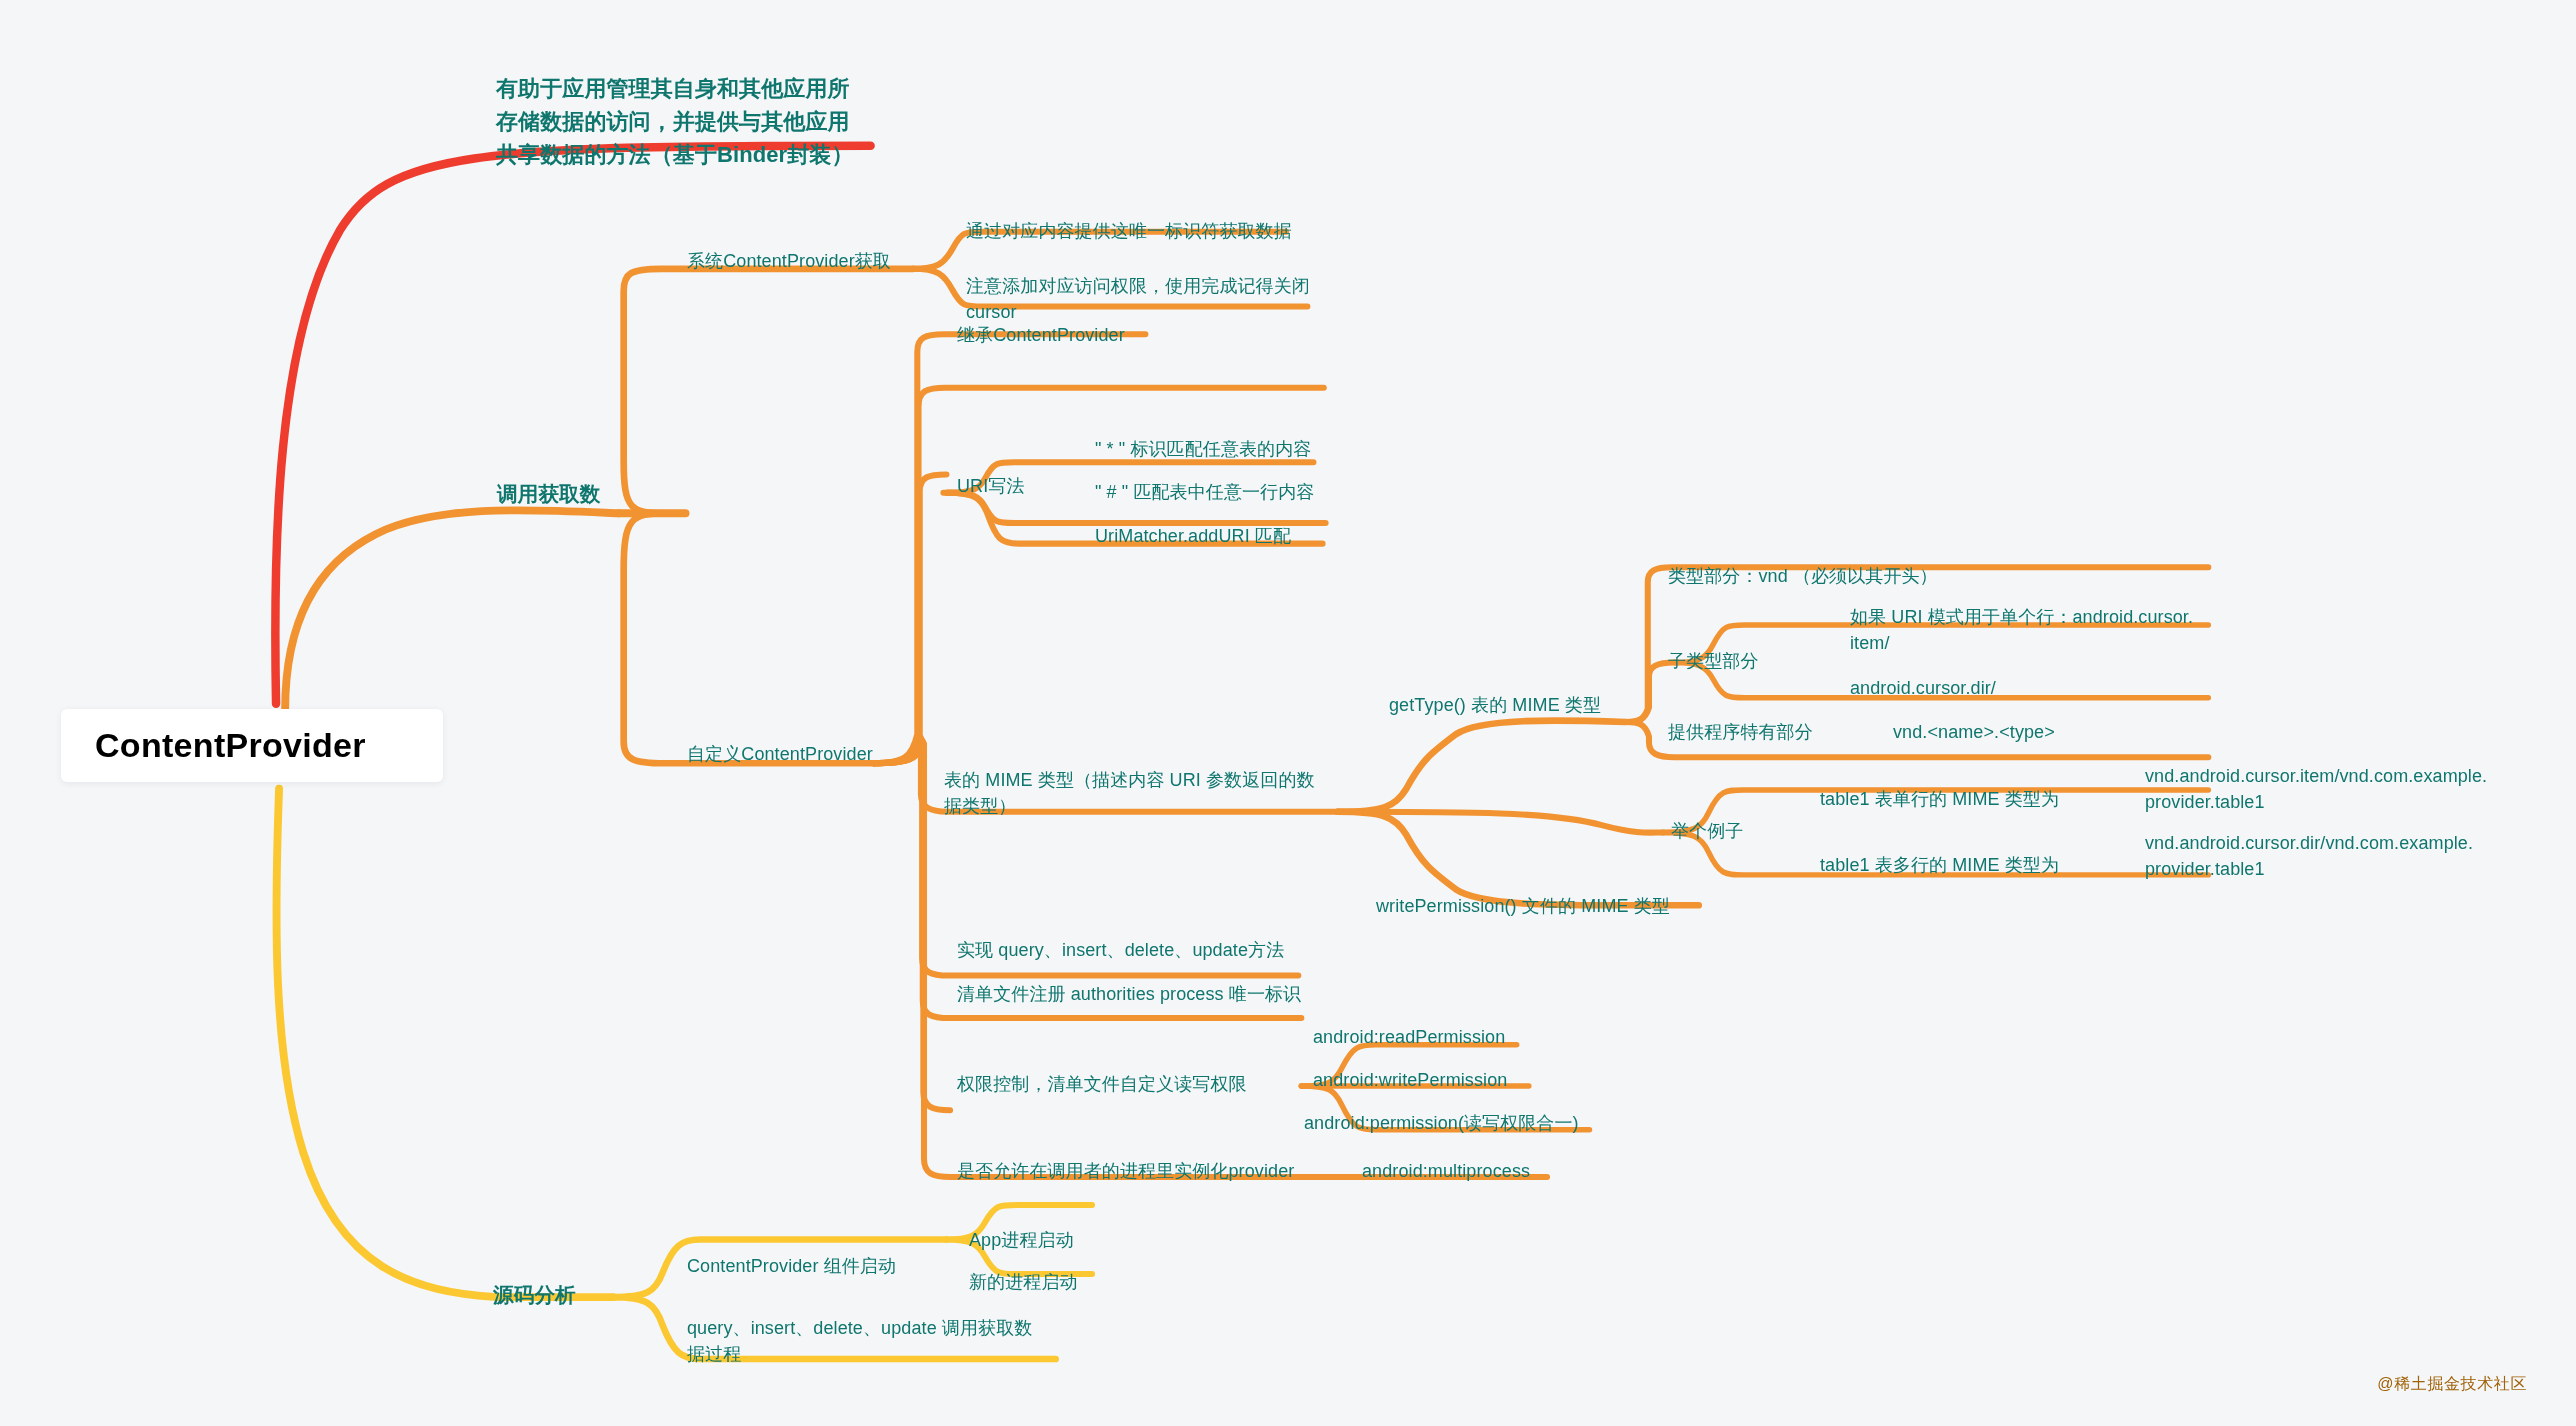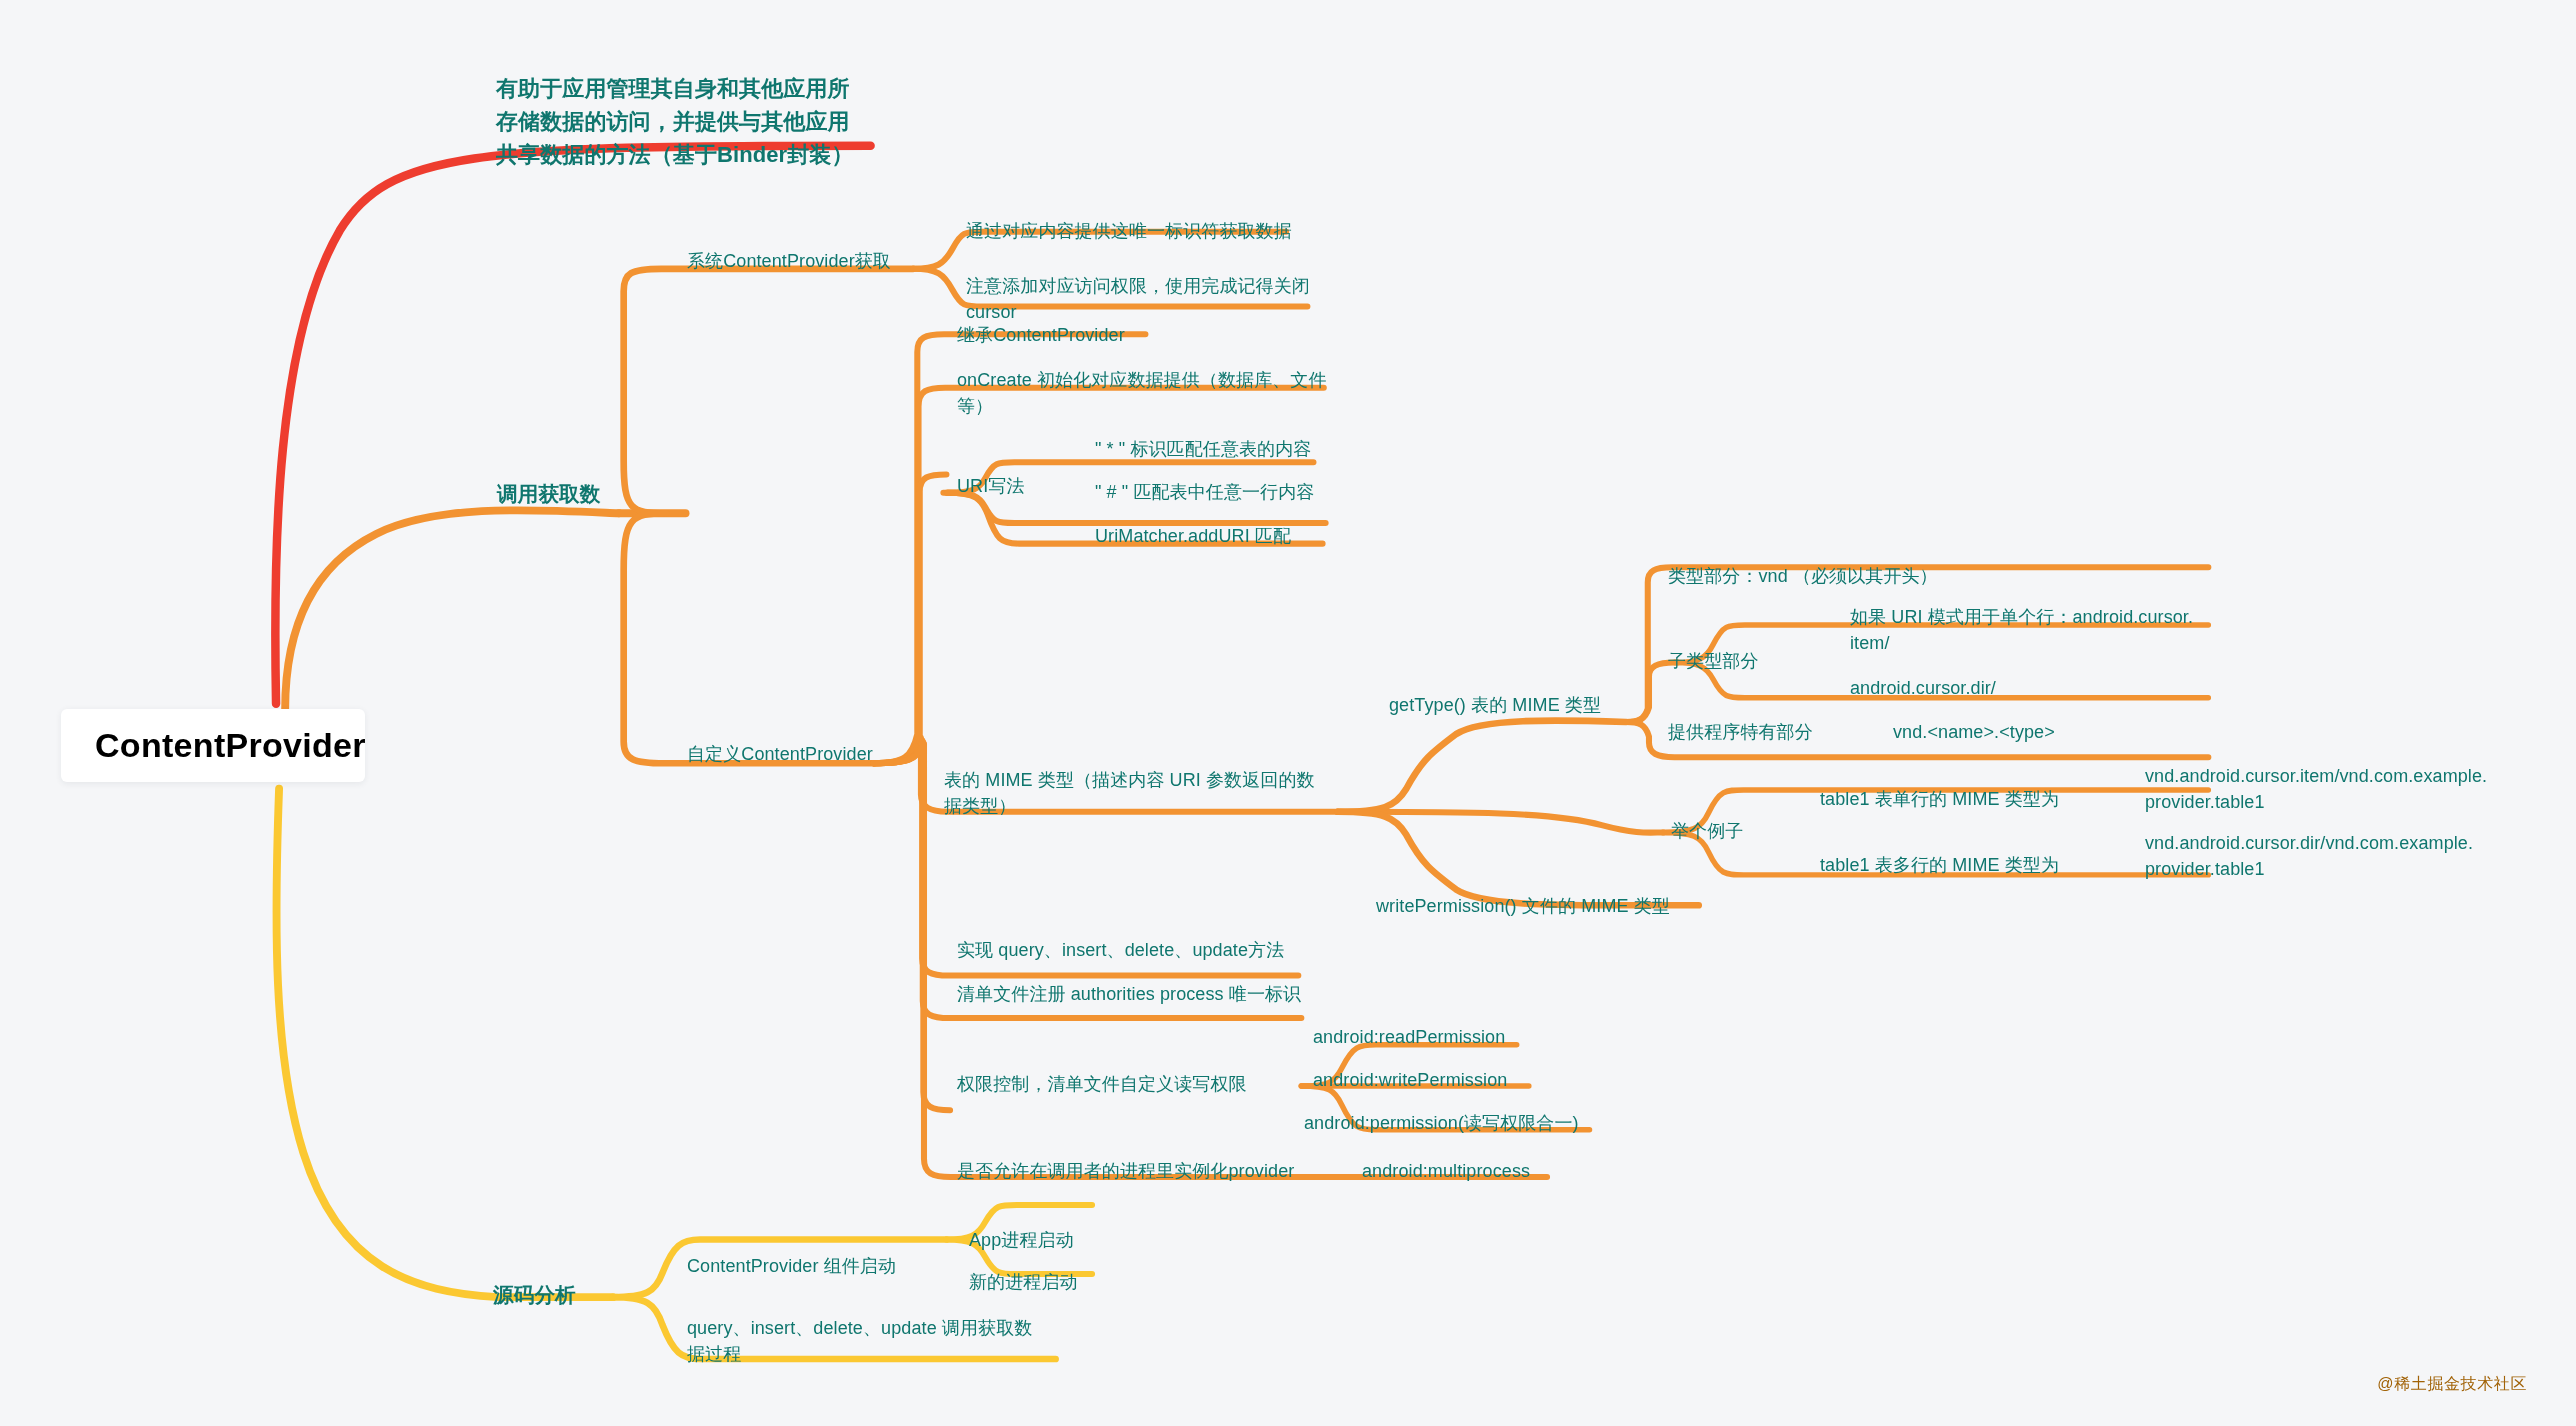--- a/index.html
+++ b/index.html
@@ -21,21 +21,21 @@
     white-space:pre-line;
   }
   .label.big{font-size:20.6px;font-weight:700;}
   .label.head{
     font-size:22px;font-weight:700;line-height:1.5;
   }
 
   #root-node{
     position:absolute;
     left:61px;top:709px;
-    width:304px;height:73px;
+    width:382px;height:73px;
     background:#FFFFFF;
     border-radius:6px;
     box-shadow:0 1.2px 6px rgba(24,36,58,.07);
     display:flex;align-items:center;
     z-index:5;
   }
   #root-node .root-text{
     font-size:34px;font-weight:700;color:#000;
     padding-left:34px;letter-spacing:0.3px;
   }
@@ -123,22 +123,20 @@
   <div class="label big" style="left:497px;top:479px;">调用获取数</div>
 
   <div class="label" style="left:687px;top:248px;">系统ContentProvider获取</div>
   <div class="label" style="left:966px;top:218px;width:340px;">通过对应内容提供这唯一标识符获取数据</div>
   <div class="label" style="left:966px;top:273px;width:364px;">注意添加对应访问权限，使用完成记得关闭
 cursor</div>
 
   <div class="label" style="left:687px;top:741px;">自定义ContentProvider</div>
 
   <div class="label" style="left:957px;top:322px;">继承ContentProvider</div>
-  <div class="label" style="left:957px;top:367px;width:376px;">onCreate 初始化对应数据提供（数据库、文件
-等）</div>
 
   <div class="label" style="left:957px;top:473px;">URI写法</div>
   <div class="label" style="left:1095px;top:436px;">" * " 标识匹配任意表的内容</div>
   <div class="label" style="left:1095px;top:479px;">" # " 匹配表中任意一行内容</div>
   <div class="label" style="left:1095px;top:523px;">UriMatcher.addURI 匹配</div>
 
   <div class="label" style="left:931px;top:767px;width:394px;margin-left:13px;">表的 MIME 类型（描述内容 URI 参数返回的数
 据类型）</div>
 
   <div class="label" style="left:1389px;top:692px;">getType() 表的 MIME 类型</div>

